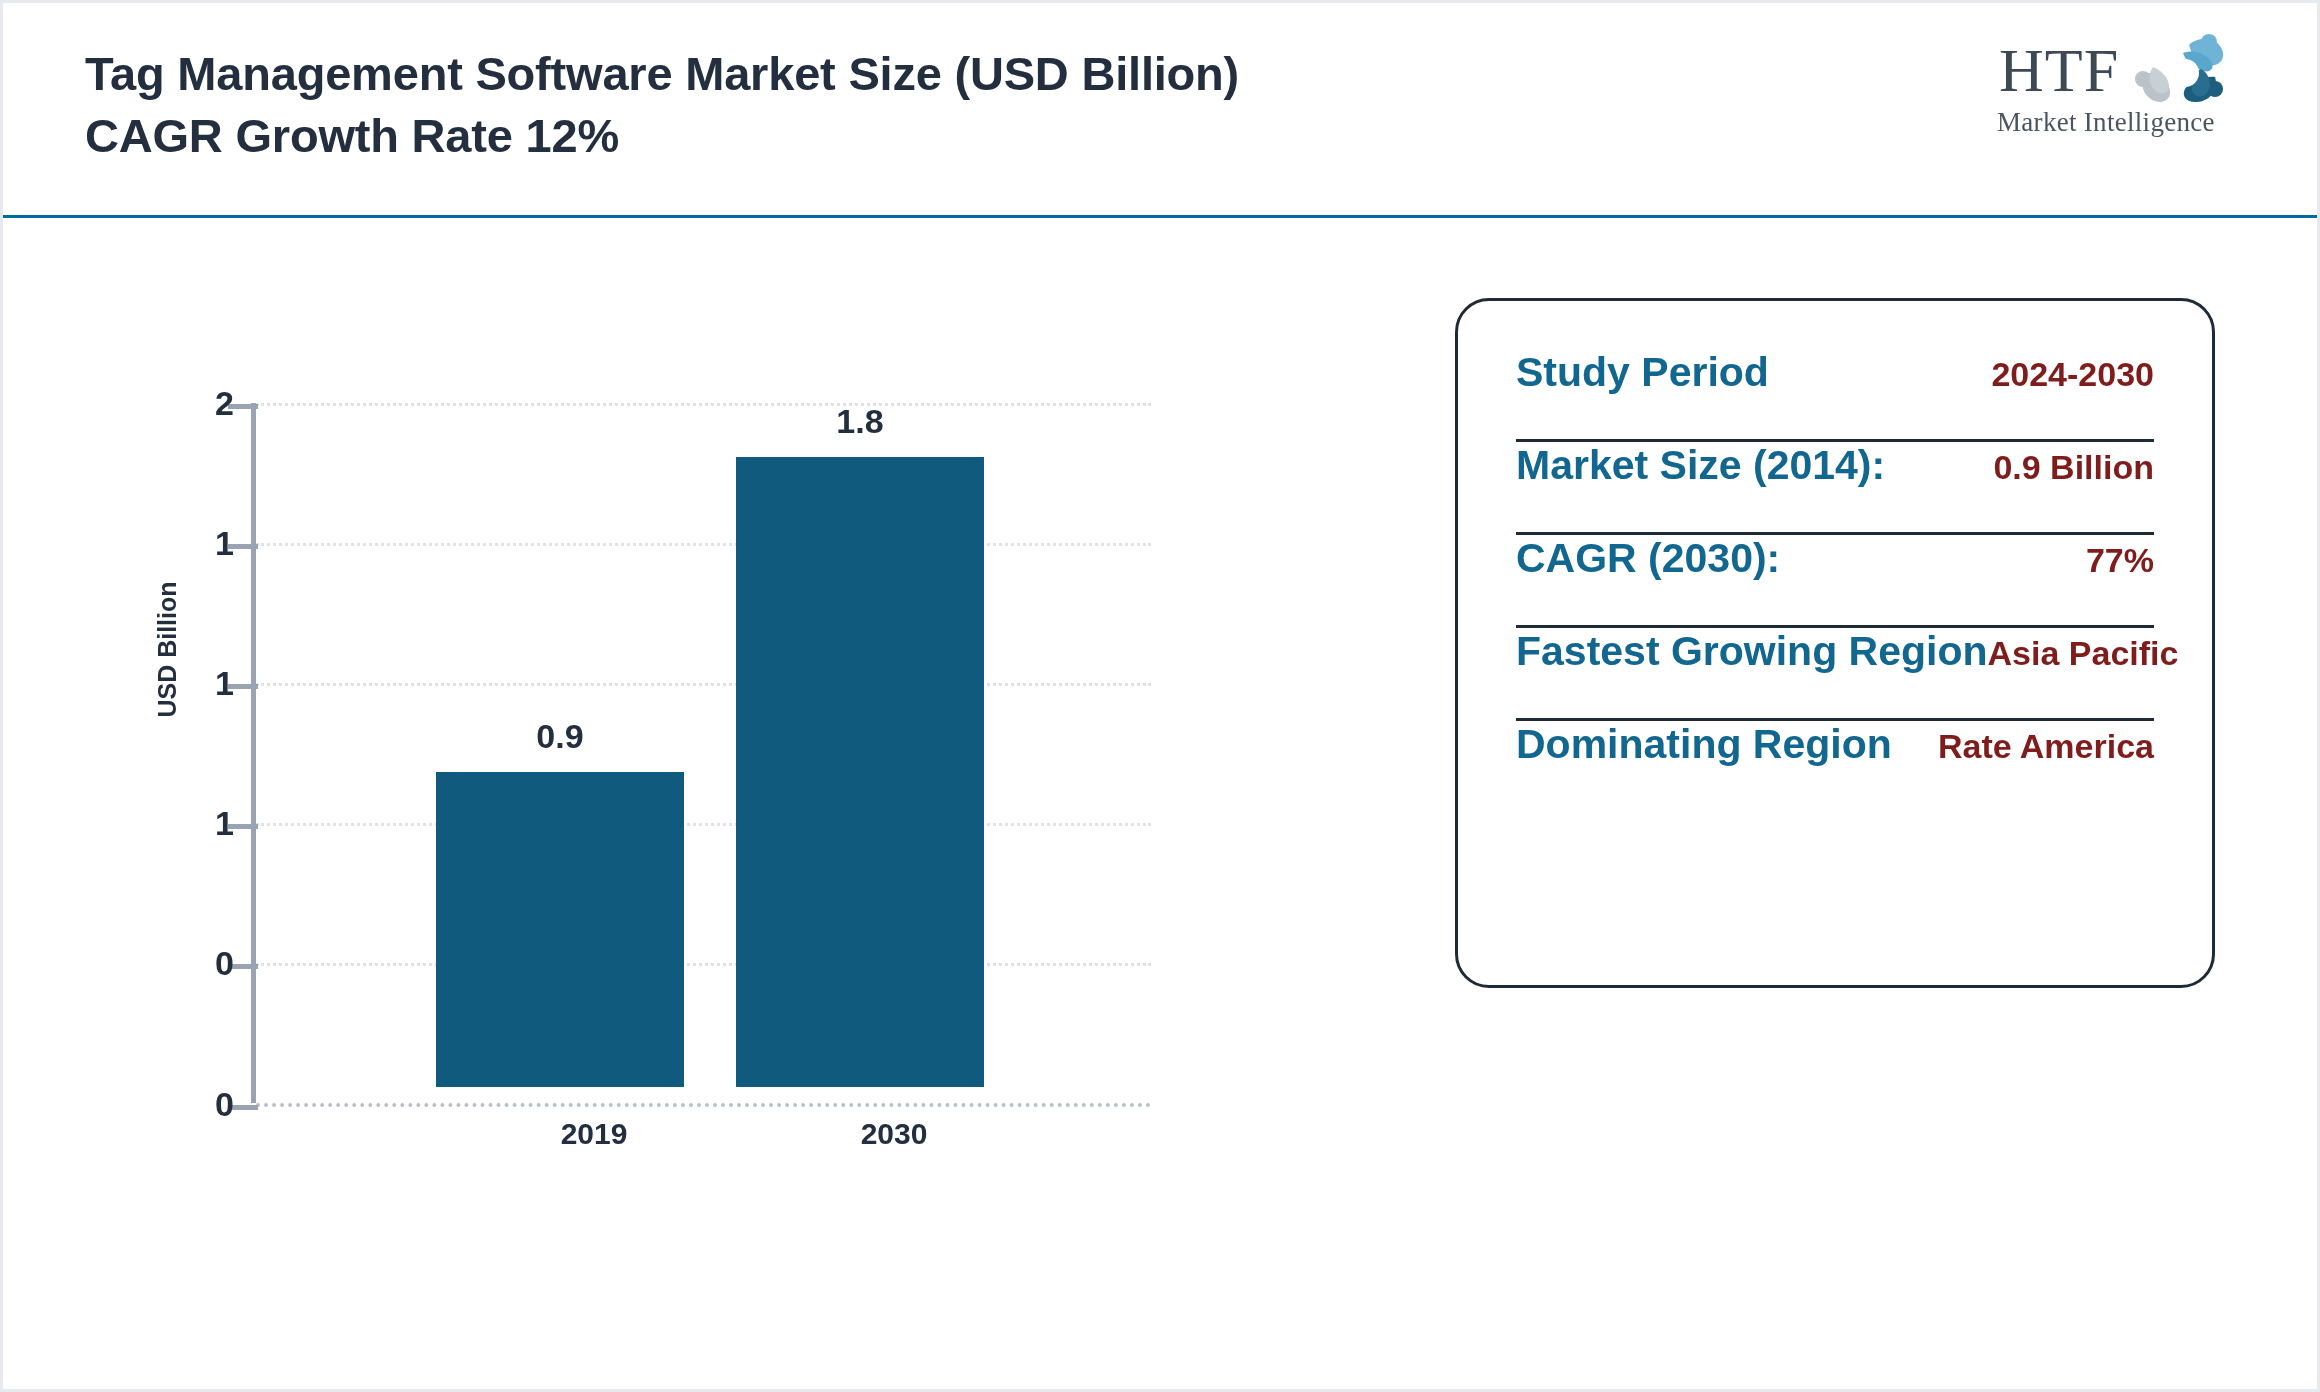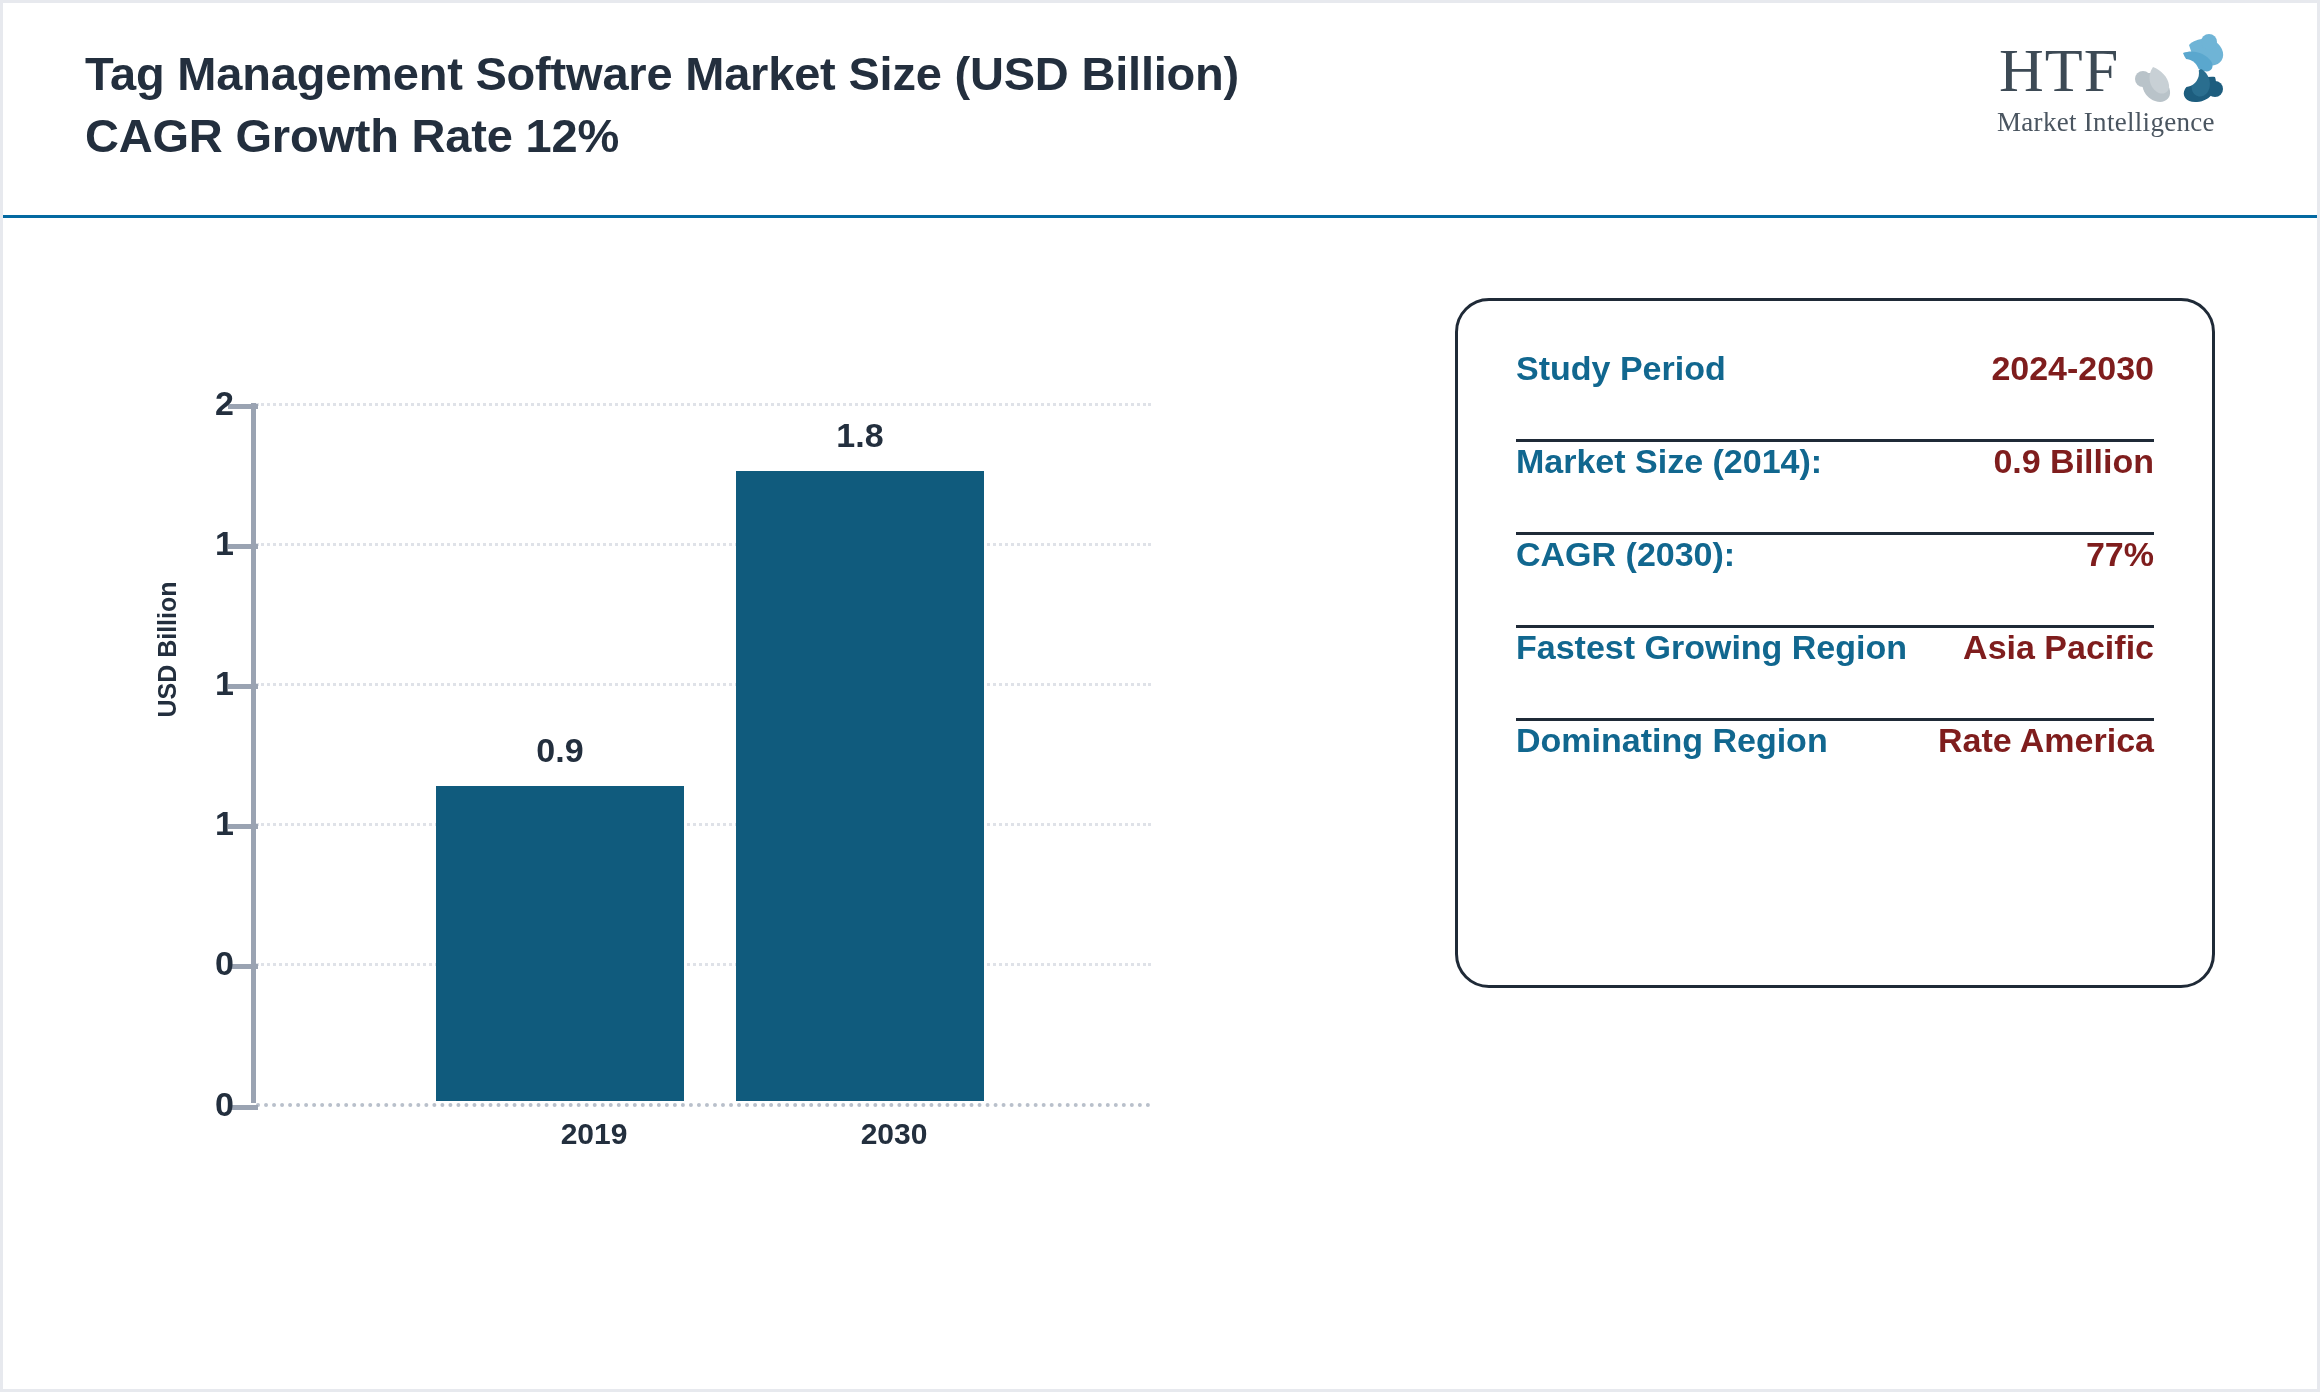--- a/index.html
+++ b/index.html
@@ -145,21 +145,21 @@
     top: 232px;
     transform: rotate(-90deg);
     transform-origin: center center;
     font-size: 25px;
     font-weight: bold;
     color: #232f3e;
     white-space: nowrap;
   }
   .bar {
     position: absolute;
-    bottom: 2px;
+    bottom: 16px;
     background: #105b7d;
   }
   .bar-value {
     position: absolute;
     left: 50%;
     transform: translateX(-50%);
     bottom: 100%;
     margin-bottom: 16px;
     font-size: 34px;
     font-weight: bold;
@@ -195,21 +195,21 @@
     align-items: baseline;
     justify-content: space-between;
     height: 93px;
     box-sizing: border-box;
     border-bottom: 3px solid #1f2a37;
   }
   .info-row:last-child {
     border-bottom: none;
   }
   .info-label {
-    font-size: 34px;
+    font-size: 41px;
     font-weight: bold;
     color: #11678f;
     white-space: nowrap;
   }
   .info-value {
     font-size: 34px;
     font-weight: bold;
     color: #7f1d1d;
     white-space: nowrap;
     text-align: right;

